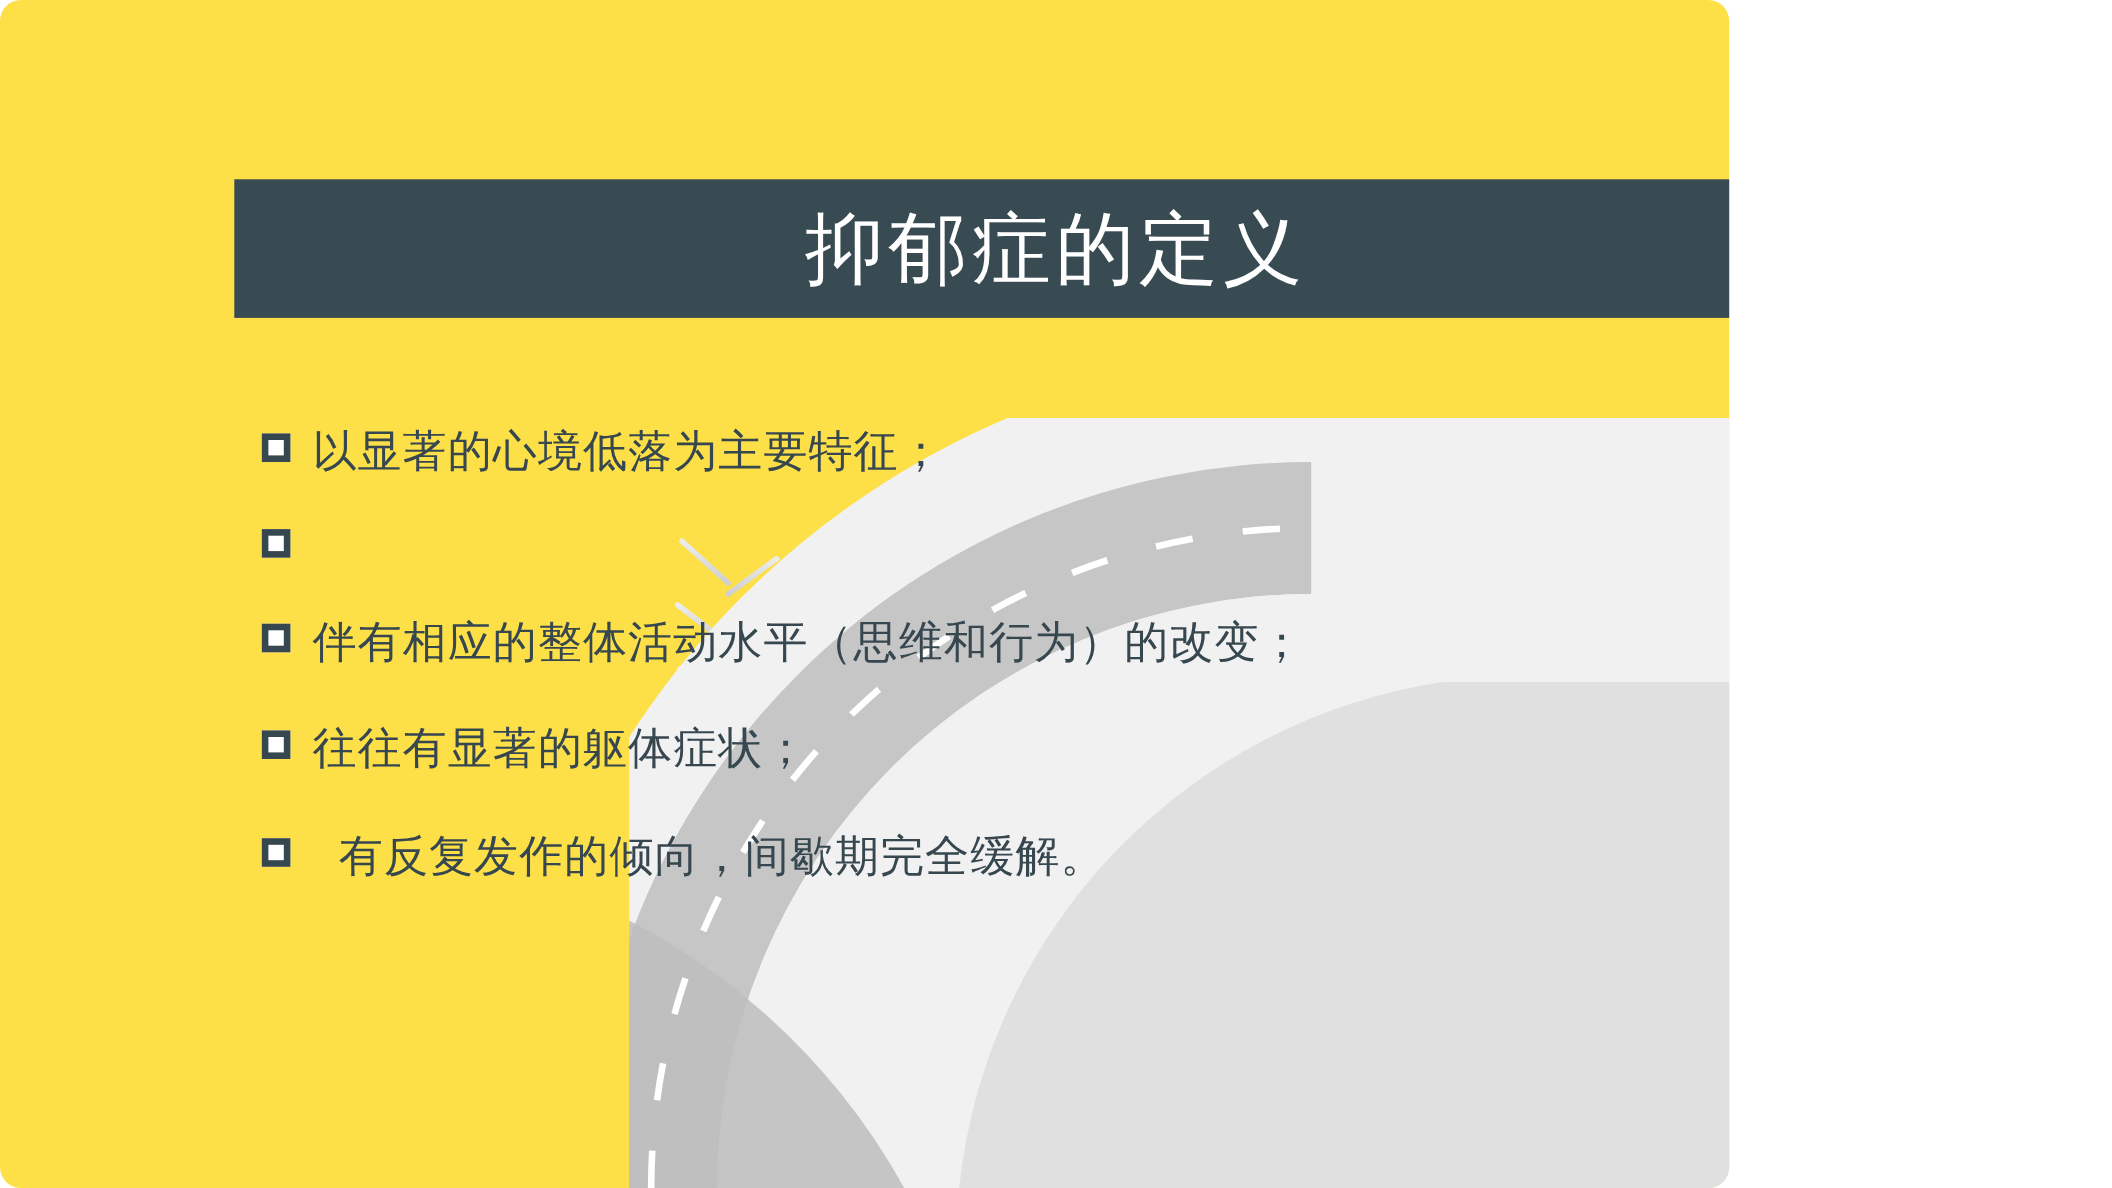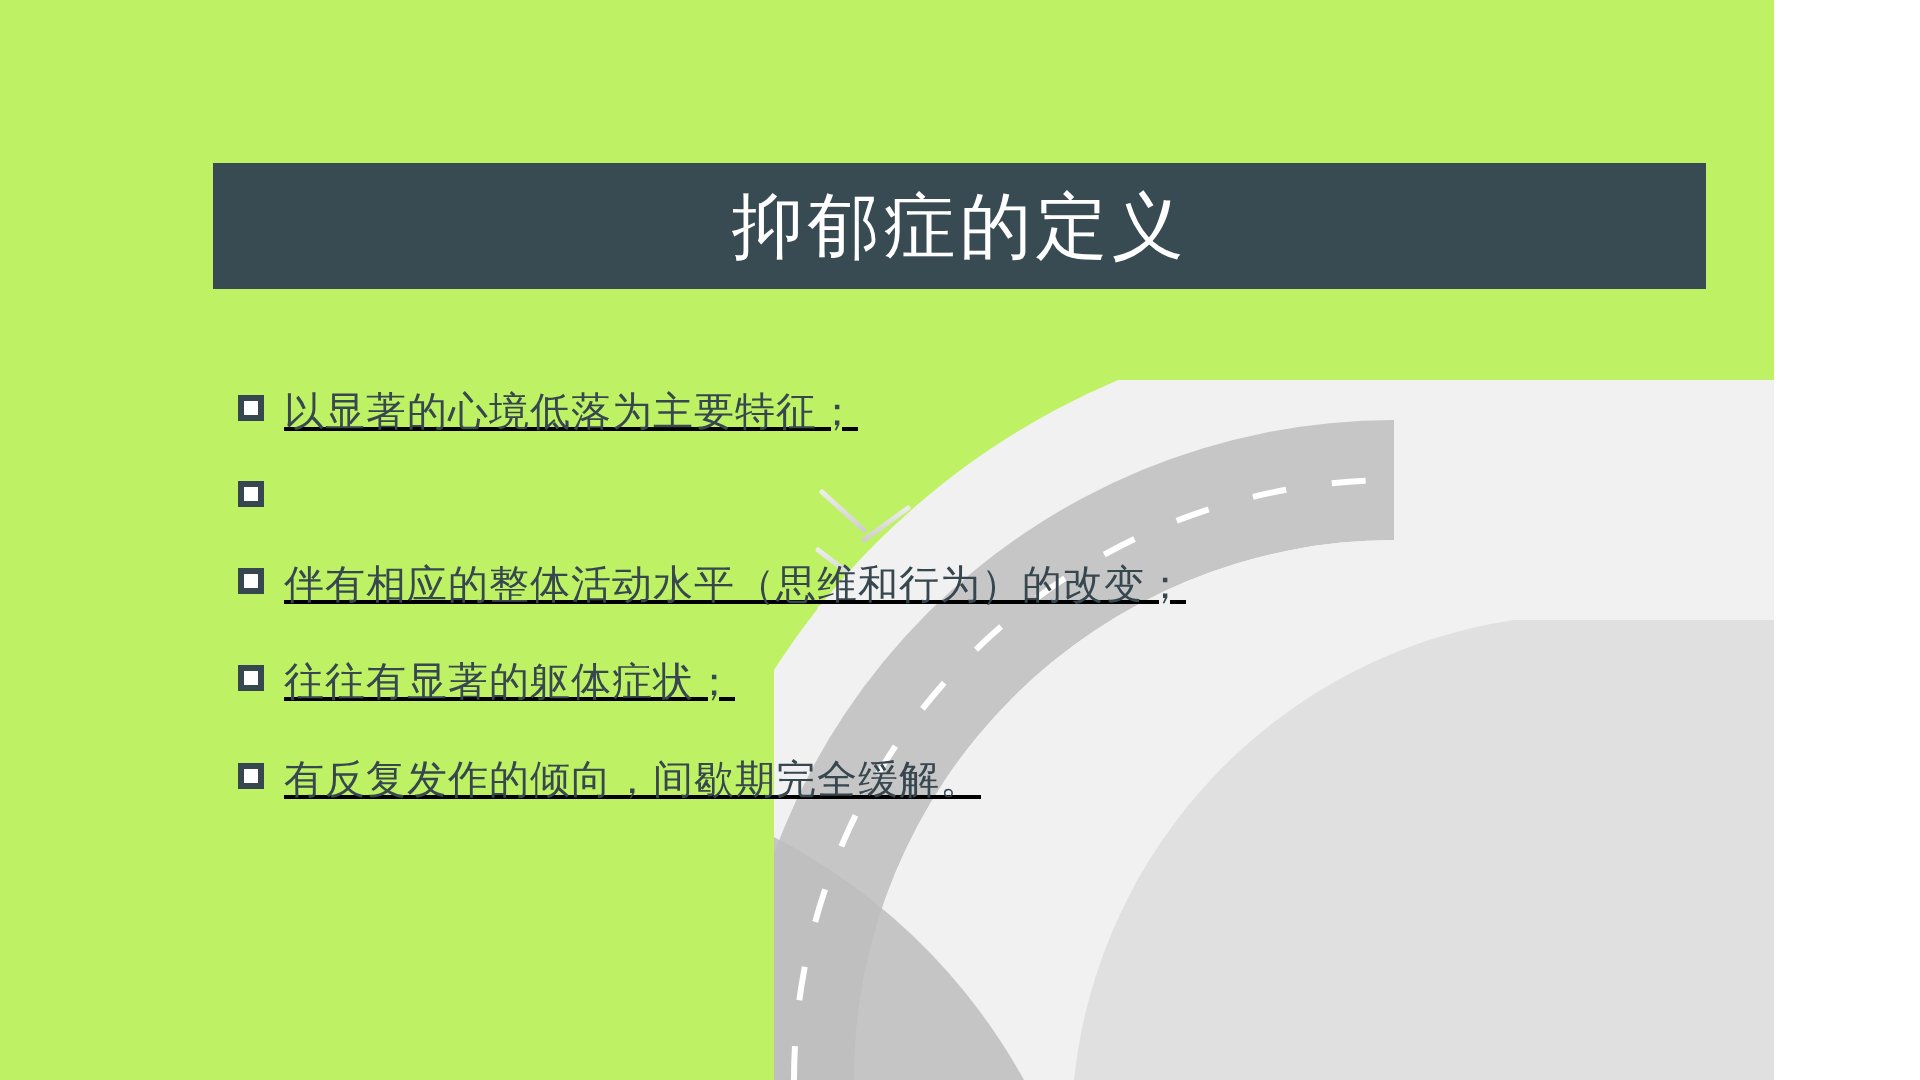--- a/index.html
+++ b/index.html
@@ -7,24 +7,25 @@
     margin: 0;
     padding: 0;
     background: #ffffff;
   }
   body {
     font-family: "DejaVu Sans", "Liberation Sans", sans-serif;
   }
 
   .slide {
     position: relative;
-    width: 1774px;
+    width: 1572px;
     height: 1080px;
-    background: #bef264;
+    background: #fde047;
     overflow: hidden;
+    border-radius: 19px;
   }
 
   
   .artwork {
     position: absolute;
     right: 0;
     bottom: 0;
     width: 1000px;
     height: 700px;
     pointer-events: none;
@@ -56,23 +57,22 @@
   .bullet-list {
     position: absolute;
     left: 238px;
     top: 388px;
     width: 1200px;
   }
   .bullet-row {
     display: flex;
     align-items: baseline;
     margin-bottom: 50px;
-    text-decoration: underline;
   }
-  .bullet-row:last-child { margin-bottom: 0; }
+  .bullet-row:last-child { margin-bottom: 0; gap: 24px; }
 
   .bullet-marker {
     flex: 0 0 auto;
     width: 26px;
     height: 26px;
     box-sizing: border-box;
     border: 6px solid #37474f;
     background: #ffffff;
     margin-right: 20px;
     position: relative;

